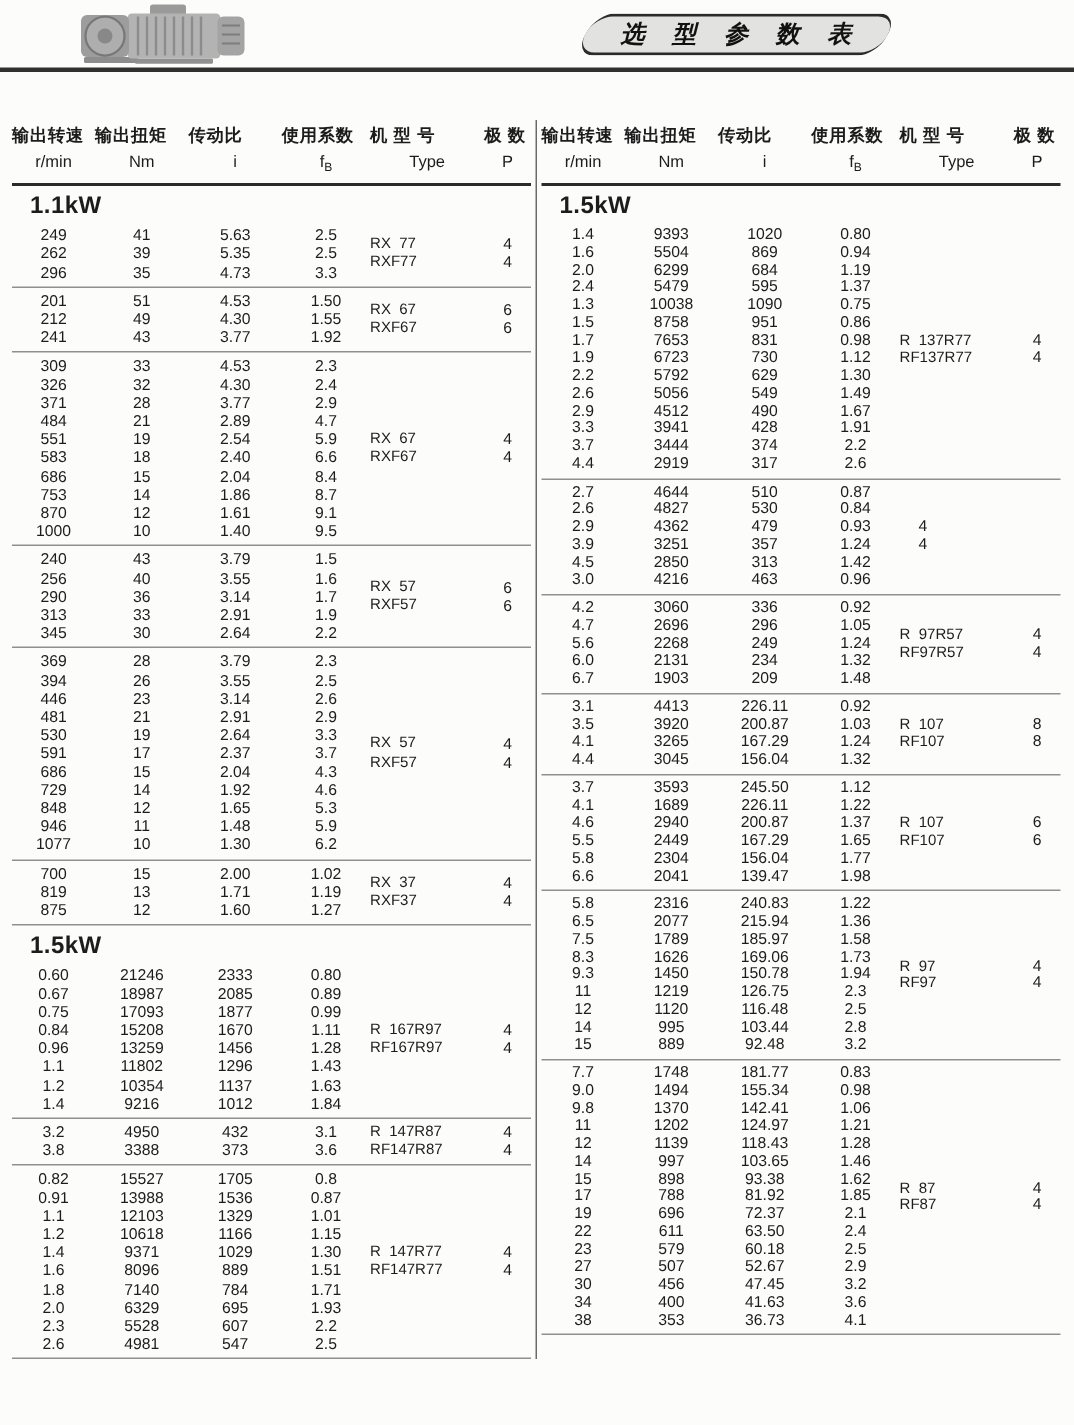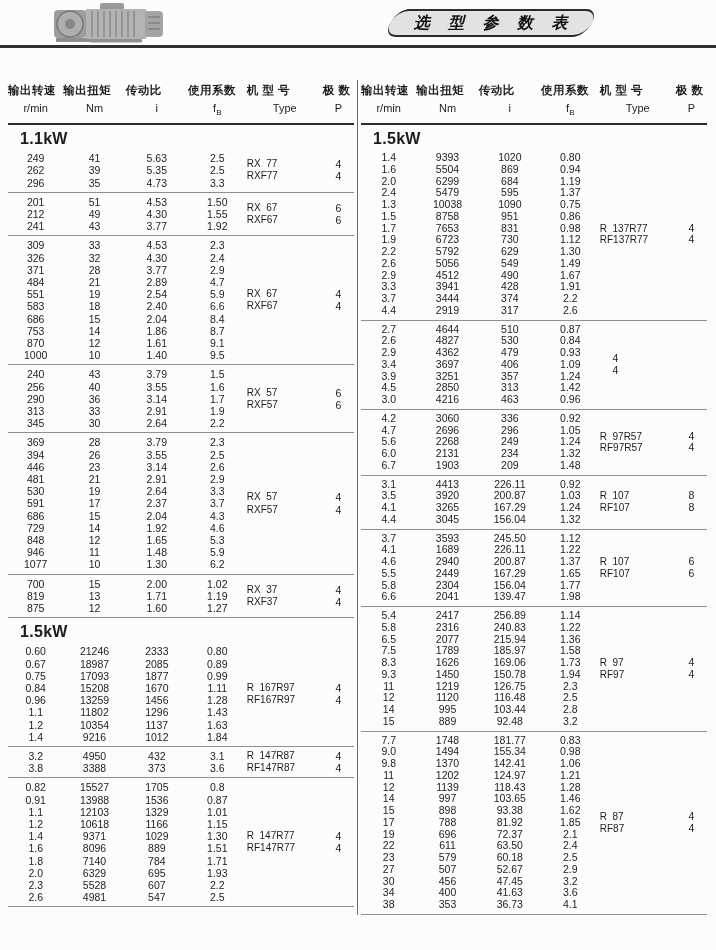--- a/index.html
+++ b/index.html
@@ -674,26 +674,20 @@
               <span>530</span>
               <span>0.84</span>
             </div>
             <div class="row">
               <span>2.9</span>
               <span>4362</span>
               <span>479</span>
               <span>0.93</span>
             </div>
             <div class="row">
-              <span>3.4</span>
-              <span>3697</span>
-              <span>406</span>
-              <span>1.09</span>
-            </div>
-            <div class="row">
               <span>3.9</span>
               <span>3251</span>
               <span>357</span>
               <span>1.24</span>
             </div>
             <div class="row">
               <span>4.5</span>
               <span>2850</span>
               <span>313</span>
               <span>1.42</span>
@@ -835,26 +829,20 @@
             <div>RF107</div>
           </div>
           <div class="p-cell">
             <div>6</div>
             <div>6</div>
           </div>
         </div>
         <div class="sep"></div>
         <div class="group">
           <div class="nums">
-            <div class="row">
-              <span>5.4</span>
-              <span>2417</span>
-              <span>256.89</span>
-              <span>1.14</span>
-            </div>
             <div class="row">
               <span>5.8</span>
               <span>2316</span>
               <span>240.83</span>
               <span>1.22</span>
             </div>
             <div class="row">
               <span>6.5</span>
               <span>2077</span>
               <span>215.94</span>

